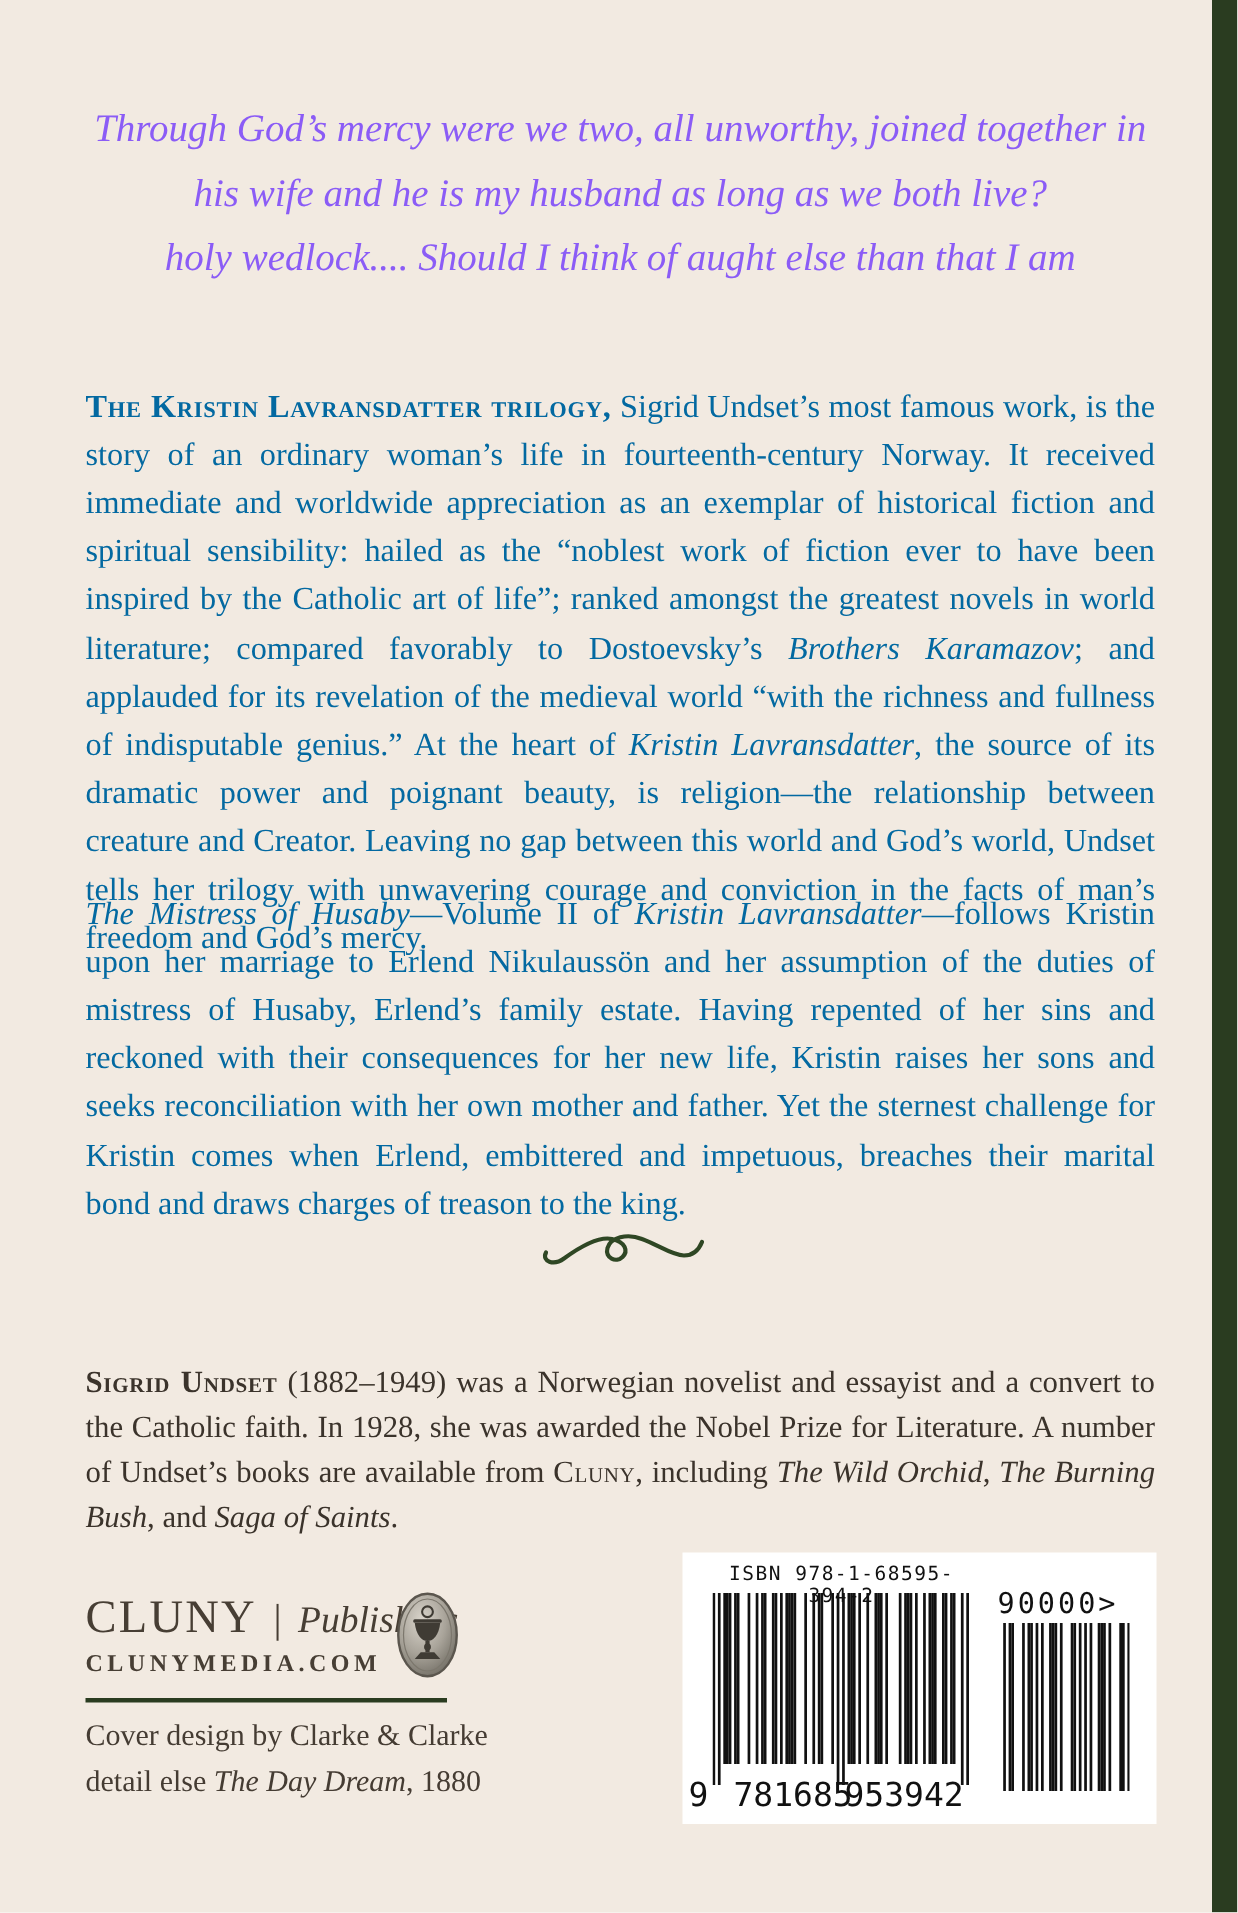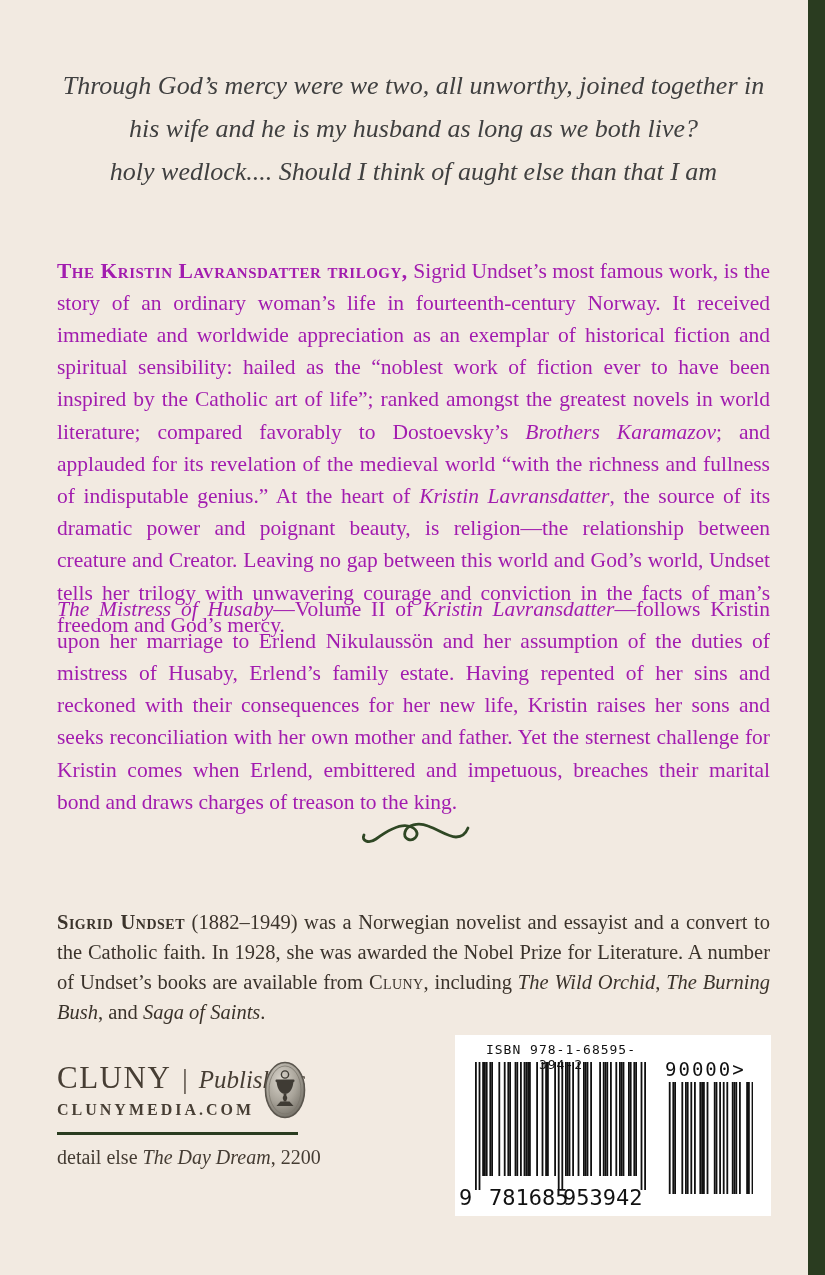--- a/index.html
+++ b/index.html
@@ -5,25 +5,25 @@
   html,body{margin:0;padding:0;}
   .cover{
     position:relative; width:825px; height:1275px;
     background:#F2EAE1; overflow:hidden;
     font-family:"Liberation Serif", serif;
   }
   .spine{position:absolute; right:0; top:0; width:17px; height:1275px; background:#2A3C20;}
   .epigraph{
     position:absolute; left:57px; top:64px; width:713px;
     text-align:center; font-style:italic;
-    font-size:26px; line-height:43px; color:#404040;
+    font-size:26px; line-height:43px; color:#8b5cf6;
   }
   .para{
     position:absolute; left:57px; width:713px;
-    font-size:21.5px; line-height:32.2px; text-align:justify; color:#a21caf;
+    font-size:21.5px; line-height:32.2px; text-align:justify; color:#0369a1;
   }
   .para-1{top:233px;}
   .para-2{top:571px;}
   .seg-i{font-style:italic;}
   .seg-sc{font-variant:small-caps; letter-spacing:0.4px;}
   .seg-lead{font-variant:small-caps; font-weight:600; letter-spacing:0.5px;}
   .ornament{position:absolute; left:0; top:810px; width:825px; text-align:center;}
   .bio{
     position:absolute; left:57px; top:886px; width:713px;
     font-size:20.5px; line-height:30.2px; text-align:justify; color:#3B332B;
@@ -106,21 +106,22 @@
       <path d="M12.5,21 C13.5,29 17,33 21,33 C25,33 28.5,29 29.5,21 Z" fill="#3F3B34"></path>
       <rect x="19.6" y="33" width="2.8" height="7.5" fill="#3F3B34"></rect>
       <circle cx="21" cy="37" r="2.3" fill="#3F3B34"></circle>
       <path d="M12.5,45 L29.5,45 L25.5,40.5 L16.5,40.5 Z" fill="#3F3B34"></path>
     </svg>
   </div>
 
   <div class="rule"></div>
 
   <div class="credits">
-    <div><span>detail else </span><span class="seg-i">The Day Dream</span><span>, 2200</span></div>
+    <div><span>Cover design by Clarke &amp; Clarke</span></div>
+    <div><span>detail else </span><span class="seg-i">The Day Dream</span><span>, 1880</span></div>
   </div>
 
   <div class="barcode-box">
     <div class="isbn-label">ISBN 978-1-68595-394-2</div>
     <svg class="ean-main" id="ean-main" width="172" height="128">
         <rect x="0.00" y="0" width="1.80" height="128" fill="#111111"></rect>
         <rect x="3.60" y="0" width="1.80" height="128" fill="#111111"></rect>
         <rect x="7.20" y="0" width="1.80" height="114" fill="#111111"></rect>
         <rect x="9.00" y="0" width="1.80" height="114" fill="#111111"></rect>
         <rect x="10.80" y="0" width="1.80" height="114" fill="#111111"></rect>

